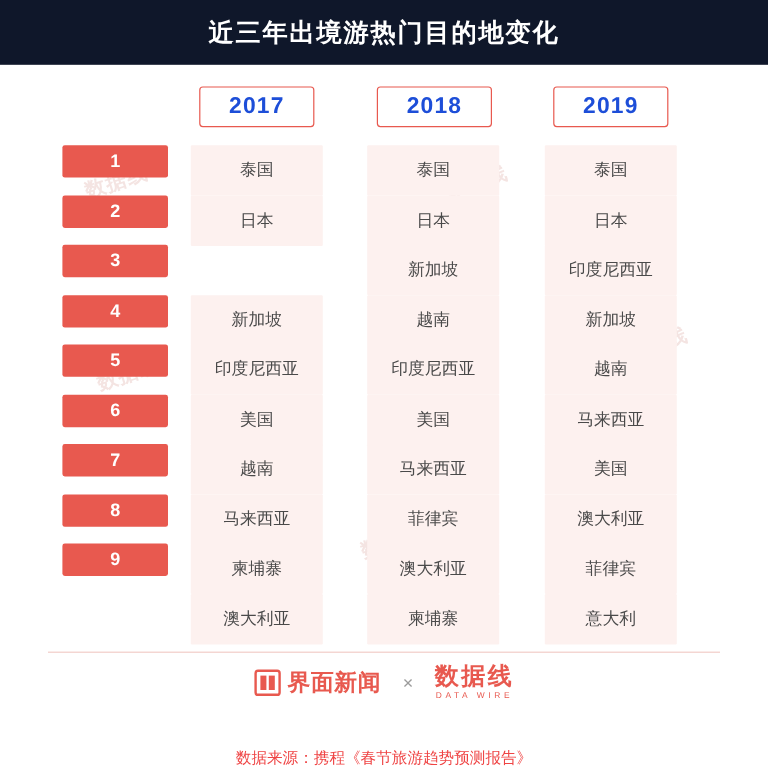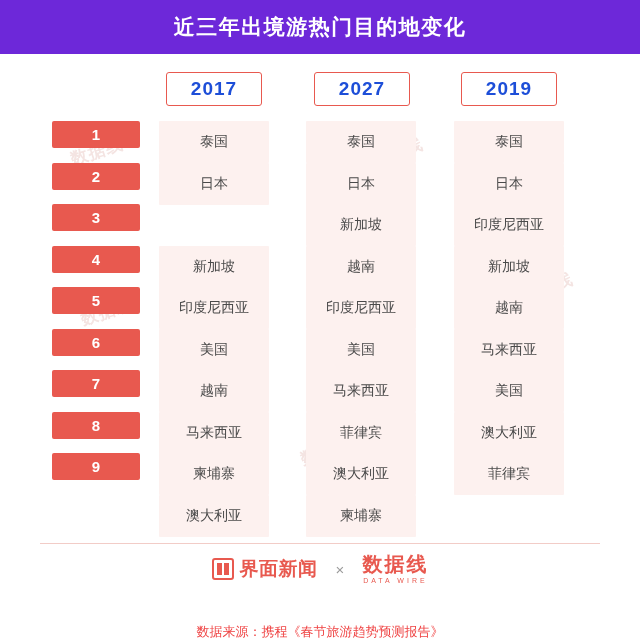--- a/index.html
+++ b/index.html
@@ -21,21 +21,21 @@
     background: #ffffff;
     box-sizing: border-box;
   }
   
   .title-bar {
     position: absolute;
     left: 0;
     top: 0;
     width: 640px;
     height: 54px;
-    background: #6d28d9;
+    background: #0f172a;
     display: flex;
     align-items: center;
     justify-content: center;
   }
   .title-text {
     color: #ffffff;
     font-size: 21px;
     font-weight: bold;
     letter-spacing: 1.5px;
   }
@@ -224,21 +224,21 @@
 
   <div class="title-bar">
     <div class="title-text">近三年出境游热门目的地变化</div>
   </div>
 
   <div class="years">
     <div class="year-box year-0">
       <span>2017</span>
     </div>
     <div class="year-box year-1">
-      <span>2027</span>
+      <span>2018</span>
     </div>
     <div class="year-box year-2">
       <span>2019</span>
     </div>
   </div>
 
   <div class="wm" style="left:70px; top:140px;">数据线</div>
   <div class="wm" style="left:370px; top:140px;">数据线</div>
   <div class="wm" style="left:520px; top:275px;">数据线</div>
   <div class="wm" style="left:80px; top:300px;">数据线</div>
@@ -379,20 +379,23 @@
         </div>
     </div>
 
     <div class="row">
       <div class="cell col-0">
           <span>澳大利亚</span>
         </div>
       <div class="cell col-1">
           <span>柬埔寨</span>
         </div>
+      <div class="cell col-2">
+          <span>意大利</span>
+        </div>
     </div>
 
   </div>
 
   <div class="divider"></div>
 
   <div class="footer-logos">
     <div class="brand">
       <div class="brand-mark"></div>
       <div class="brand-name">界面新闻</div>

